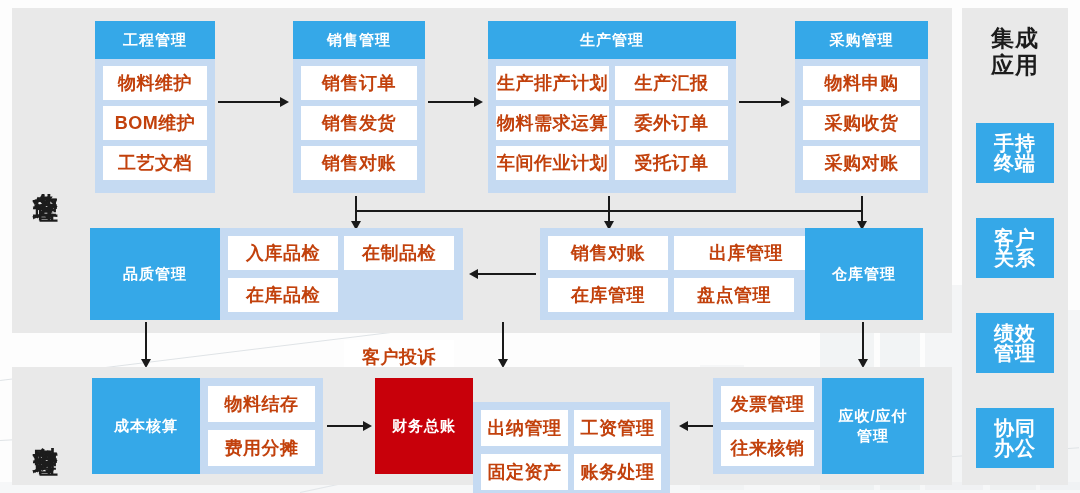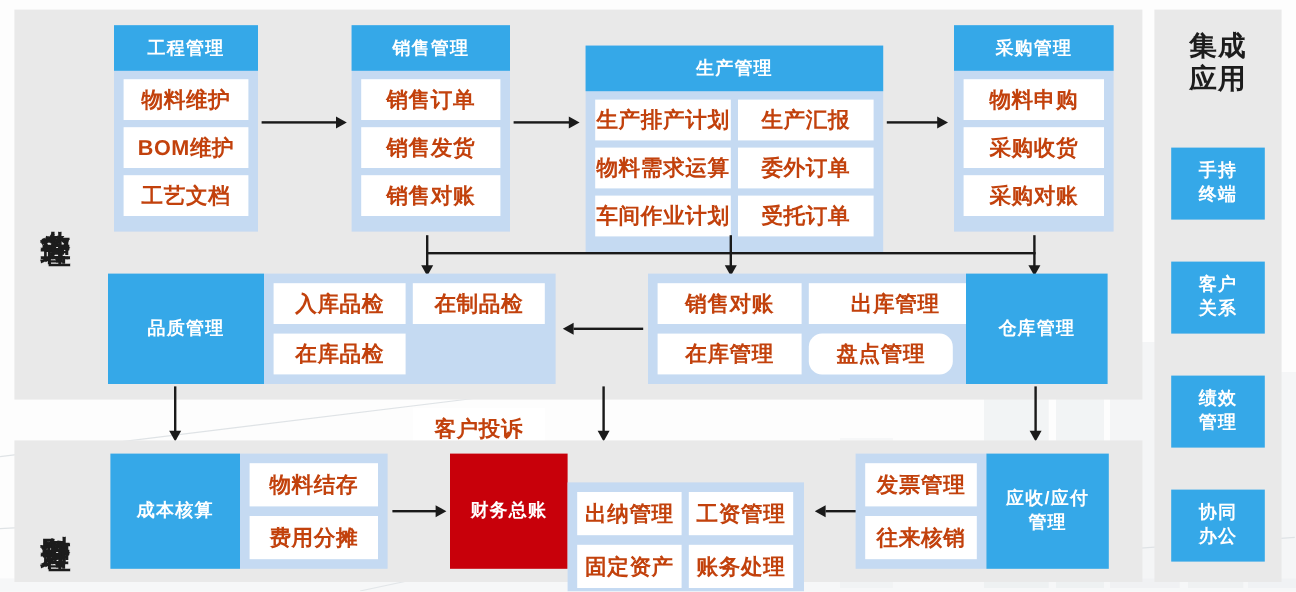--- a/index.html
+++ b/index.html
@@ -50,21 +50,21 @@
     position:absolute;background:#35a8e8;color:#ffffff;
     font-size:15px;font-weight:bold;
     display:flex;align-items:center;justify-content:center;
     text-align:center;line-height:20px;letter-spacing:1px;
   }
   .solid.red{background:#c8000a;}
 
   
   .chip{
     position:absolute;background:#35a8e8;color:#fff;
-    font-size:15px;font-weight:bold;line-height:20px;
+    font-size:20px;font-weight:bold;line-height:20px;
     display:flex;align-items:center;justify-content:center;
     text-align:center;letter-spacing:1px;
   }
   .railtitle{
     position:absolute;color:#1c1c1c;font-weight:bold;
     font-size:23px;line-height:27px;text-align:center;
     letter-spacing:1px;
   }
 
   
@@ -107,21 +107,21 @@
     <div class="cell" style="left:8px;top:125px;width:104px;height:34px;">工艺文档</div>
   </div>
 
   <div class="mod" style="left:293px;top:21px;width:132px;height:172px;">
     <div class="mod-head" style="height:38px;">销售管理</div>
     <div class="cell" style="left:8px;top:45px;width:116px;height:34px;">销售订单</div>
     <div class="cell" style="left:8px;top:85px;width:116px;height:34px;">销售发货</div>
     <div class="cell" style="left:8px;top:125px;width:116px;height:34px;">销售对账</div>
   </div>
 
-  <div class="mod" style="left:488px;top:38px;width:248px;height:172px;padding-left:15px;">
+  <div class="mod" style="left:488px;top:21px;width:248px;height:172px;padding-left:15px;">
     <div class="mod-head" style="height:38px;">生产管理</div>
     <div class="cell" style="left:8px;top:45px;width:113px;height:34px;">生产排产计划</div>
     <div class="cell" style="left:127px;top:45px;width:113px;height:34px;">生产汇报</div>
     <div class="cell" style="left:8px;top:85px;width:113px;height:34px;">物料需求运算</div>
     <div class="cell" style="left:127px;top:85px;width:113px;height:34px;">委外订单</div>
     <div class="cell" style="left:8px;top:125px;width:113px;height:34px;">车间作业计划</div>
     <div class="cell" style="left:127px;top:125px;width:113px;height:34px;">受托订单</div>
   </div>
 
   <div class="mod" style="left:795px;top:21px;width:133px;height:172px;">
@@ -153,21 +153,21 @@
     <div class="cell" style="left:8px;top:8px;width:110px;height:34px;">入库品检</div>
     <div class="cell" style="left:124px;top:8px;width:110px;height:34px;">在制品检</div>
     <div class="cell" style="left:8px;top:50px;width:110px;height:34px;">在库品检</div>
     <div class="cell" style="left:124px;top:68px;width:110px;height:34px;margin-top:44px;">客户投诉</div>
   </div>
 
   <div class="mod" style="left:540px;top:228px;width:265px;height:92px;">
     <div class="cell" style="left:8px;top:8px;width:120px;height:34px;">销售对账</div>
     <div class="cell" style="left:134px;top:8px;width:144px;height:34px;">出库管理</div>
     <div class="cell" style="left:8px;top:50px;width:120px;height:34px;">在库管理</div>
-    <div class="cell" style="left:134px;top:50px;width:120px;height:34px;border-radius:11px;">盘点管理</div>
+    <div class="cell" style="left:134px;top:50px;width:120px;height:34px;">盘点管理</div>
   </div>
   <div class="solid" style="left:805px;top:228px;width:118px;height:92px;">仓库管理</div>
 
   <div class="ln hln" style="left:478px;top:273px;width:58px;"></div>
   <div class="ahead ah-l" style="left:469px;top:269px;"></div>
 
   <div class="ln vln" style="left:145px;top:322px;height:40px;"></div>
   <div class="ahead ah-d" style="left:141px;top:359px;"></div>
   <div class="ln vln" style="left:502px;top:322px;height:40px;"></div>
   <div class="ahead ah-d" style="left:498px;top:359px;"></div>

